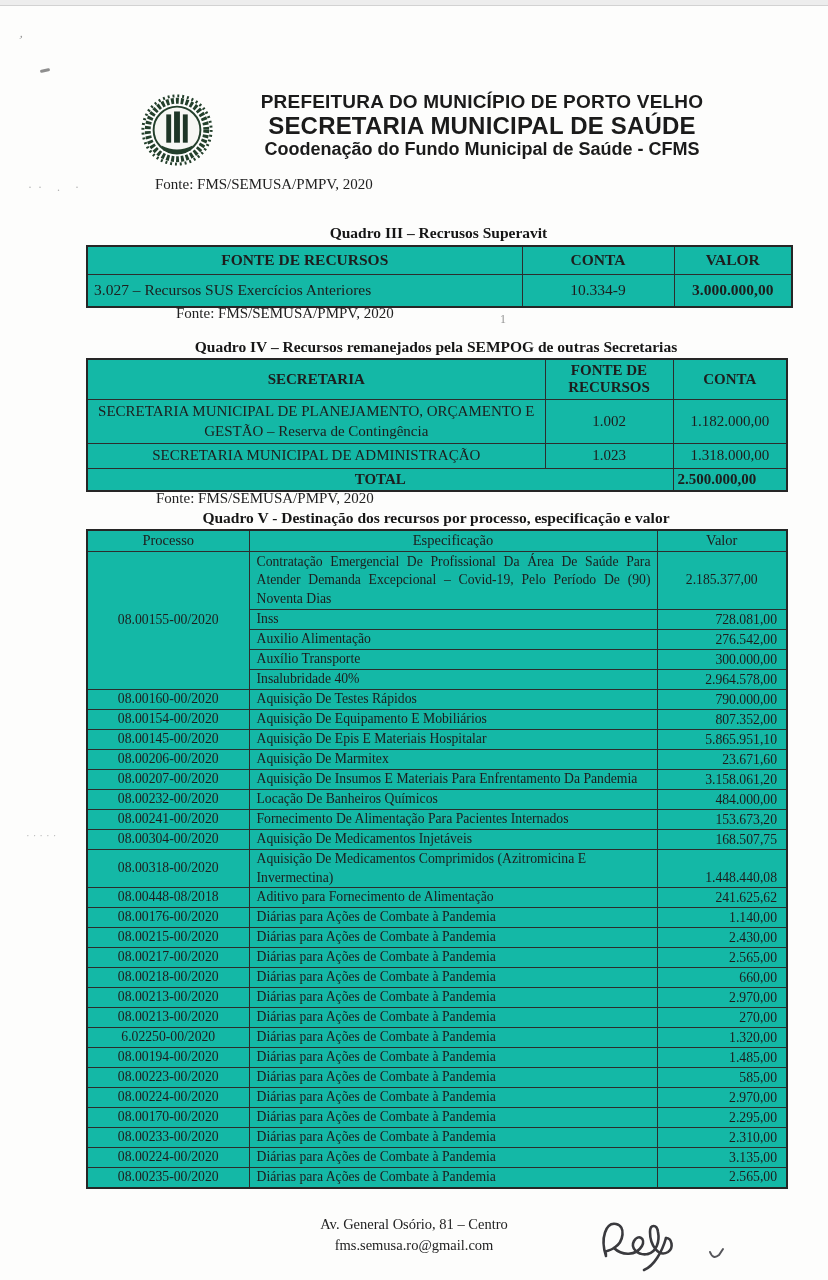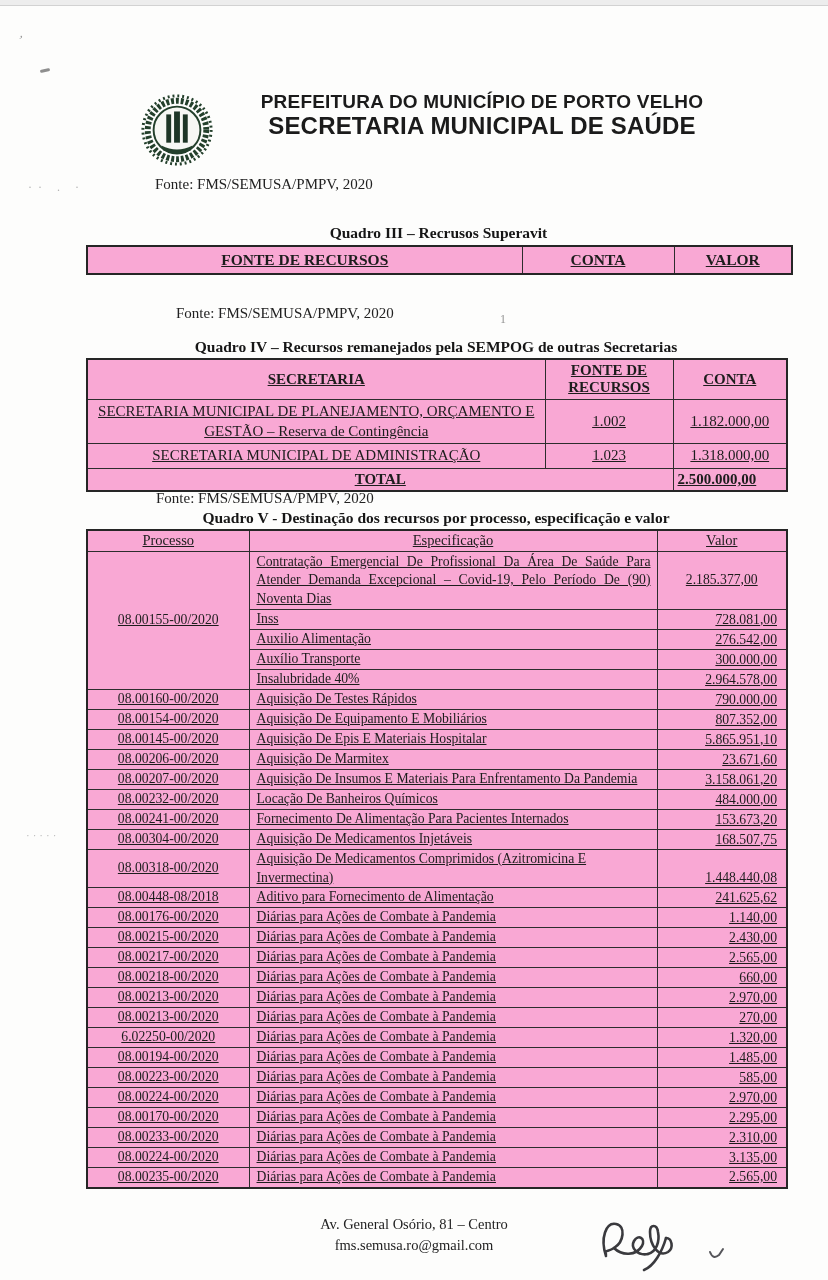--- a/index.html
+++ b/index.html
@@ -32,21 +32,21 @@
   .fonte-3 { top: 490px; left: 156px; }
   
   .qtitle {
     position: absolute; left: 86px; text-align: center;
     font-weight: bold; font-size: 15.5px; color: #161616;
   }
   .qtitle-3 { top: 224px; width: 705px; }
   .qtitle-4 { top: 338px; width: 700px; }
   .qtitle-5 { top: 509px; width: 700px; }
   
-  table { border-collapse: collapse; table-layout: fixed; position: absolute; background: #f9a8d4; text-decoration: underline; }
+  table { border-collapse: collapse; table-layout: fixed; position: absolute; background: #14b8a6; }
   td, th { border: 1px solid #2d2d2d; overflow: hidden; }
   table { border: 2px solid #262626; }
   
   .t3 { top: 245px; left: 86px; width: 705px; font-size: 15.5px; }
   .t3 th { height: 28px; font-weight: bold; text-align: center; }
   .t3 td { height: 33px; }
   .t3 .c-left { text-align: left; padding-left: 6px; }
   .t3 .c-mid  { text-align: center; }
   .t3 .c-bold { text-align: center; font-weight: bold; }
   
@@ -100,38 +100,44 @@
     <circle cx="40" cy="42" r="30" fill="none" stroke="#24402c" stroke-width="6" stroke-dasharray="3 2"></circle>
     <circle cx="40" cy="42" r="24" fill="#f7f7f4" stroke="#24402c" stroke-width="2"></circle>
     <rect x="29" y="26" width="5" height="29" fill="#1e3526"></rect>
     <rect x="37" y="23" width="6" height="32" fill="#1e3526"></rect>
     <rect x="46" y="26" width="5" height="29" fill="#1e3526"></rect>
     <path d="M24 58 Q40 66 56 58 L54 63 Q40 69 26 63 Z" fill="#24402c"></path>
   </svg>
   <div class="lh-text">
     <div class="lh-line1">PREFEITURA DO MUNICÍPIO DE PORTO VELHO</div>
     <div class="lh-line2">SECRETARIA MUNICIPAL DE SAÚDE</div>
+    <div class="lh-line3">Coodenação do Fundo Municipal de Saúde - CFMS</div>
   </div>
 </div>
 
 <div class="fonte fonte-1">Fonte: FMS/SEMUSA/PMPV, 2020</div>
 
 <div class="qtitle qtitle-3">Quadro III – Recrusos Superavit</div>
 <table class="t3">
   <colgroup>
       <col style="width:435px">
       <col style="width:152px">
       <col style="width:118px">
     </colgroup>
   <tbody>
       <tr>
     <th>FONTE DE RECURSOS</th>
     <th>CONTA</th>
     <th>VALOR</th>
   </tr>
+  <tr>
+    <td class="c-left">3.027 – Recursos SUS Exercícios Anteriores</td>
+    <td class="c-mid">10.334-9</td>
+    <td class="c-bold">3.000.000,00</td>
+  </tr>
 </tbody>
   </table>
 <div class="fonte fonte-2">Fonte: FMS/SEMUSA/PMPV, 2020</div>
 
 <div class="qtitle qtitle-4">Quadro IV – Recursos remanejados pela SEMPOG de outras Secretarias</div>
 <table class="t4">
   <colgroup>
       <col style="width:458px">
       <col style="width:128px">
       <col style="width:114px">

